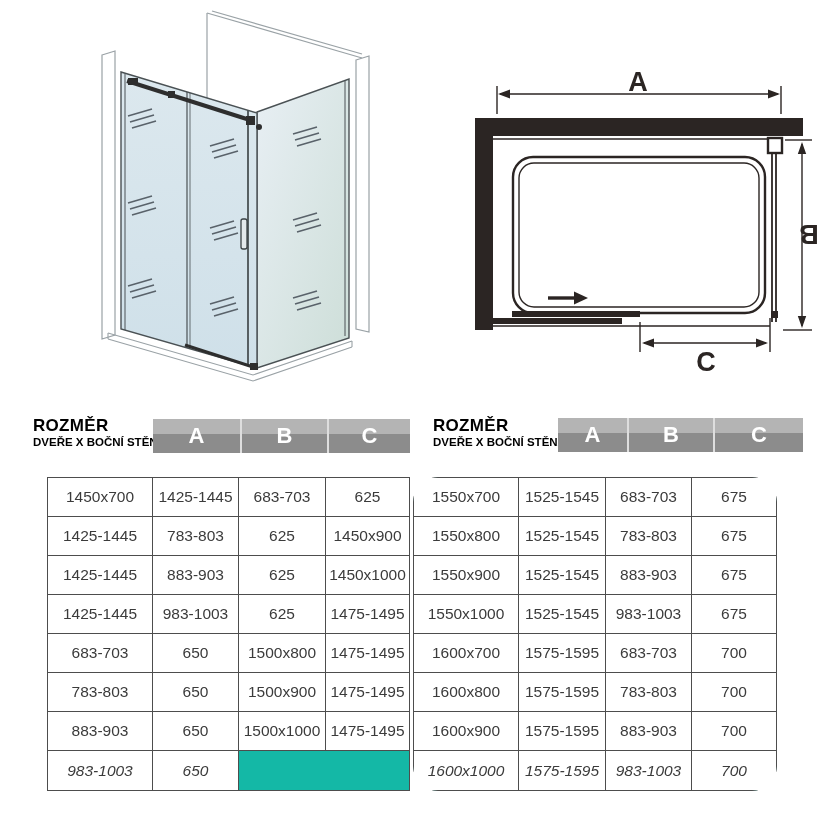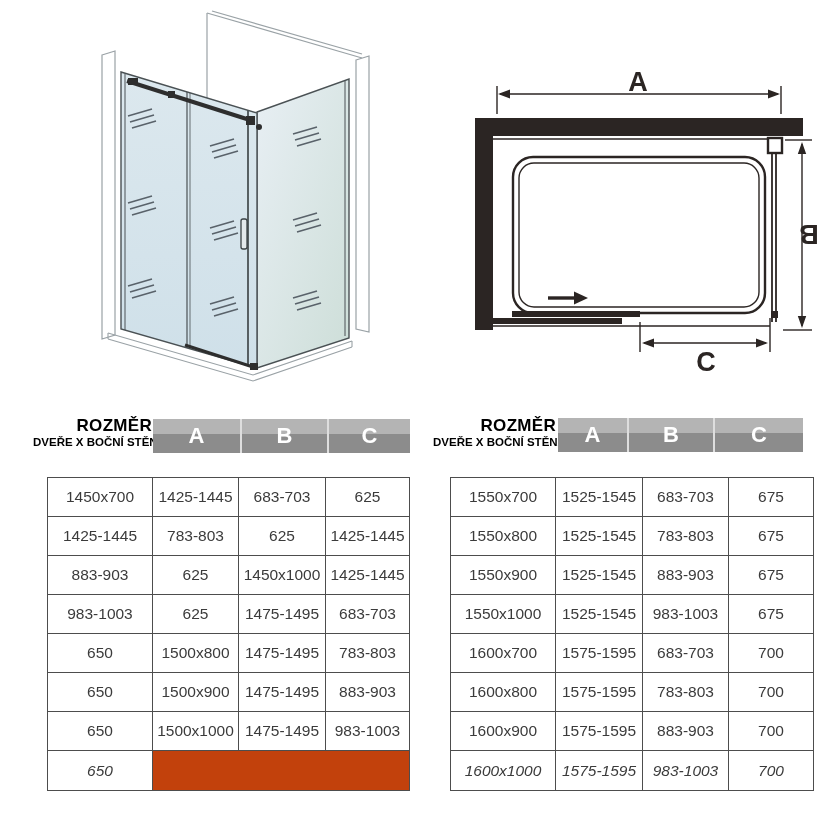--- a/index.html
+++ b/index.html
@@ -3,35 +3,35 @@
 <meta charset="utf-8">
 <style>
   * { margin:0; padding:0; box-sizing:border-box; }
   html,body { background:#ffffff; }
   body { font-family:"Liberation Sans", sans-serif; }
   #canvas { position:relative; width:831px; height:833px; background:#fff; overflow:hidden; }
 
   .abs { position:absolute; }
 
   
-  .tbl-title { text-align:right; color:#000; }
+  .tbl-title { text-align:left; color:#000; }
   .tbl-title .t1 { font-size:17px; font-weight:bold; letter-spacing:.3px; line-height:18px; }
   .tbl-title .t2 { font-size:11.5px; font-weight:bold; line-height:14px; white-space:nowrap; }
 
   
   .hdr { display:grid; height:34px; }
   .hdr .hcell {
     background:linear-gradient(#b4b4b4 0 45%, #8c8c8c 45% 100%);
     color:#fff; font-size:22px; font-weight:bold;
     display:flex; align-items:center; justify-content:center;
   }
   .hdr .hcell + .hcell { border-left:2px solid #dedede; }
 
   
-  .grid { display:grid; grid-auto-rows:39px; border:1px solid #4d4d4d; background:#c2410c; }
+  .grid { display:grid; grid-auto-rows:39px; border:1px solid #4d4d4d; background:#14b8a6; }
   .grid .cell {
     display:flex; align-items:center; justify-content:center;
     font-size:15.5px; color:#3b3b3b;
     border-right:1px solid #4d4d4d; border-bottom:1px solid #4d4d4d;
     background:#fff; white-space:nowrap;
   }
   .grid .cell:nth-child(4n) { border-right:none; }
   .grid .cell:nth-child(n+29) { border-bottom:none;font-style:italic; }
 
   svg text { font-family:"Liberation Sans", sans-serif; }
@@ -170,20 +170,21 @@
   </div>
 
   <div class="abs grid" style="left:47px; top:477px; grid-template-columns:105px 86px 87px 83px;">
       <div class="cell">1450x700</div>
       <div class="cell">1425-1445</div>
       <div class="cell">683-703</div>
       <div class="cell">625</div>
       <div class="cell">1425-1445</div>
       <div class="cell">783-803</div>
       <div class="cell">625</div>
+      <div class="cell">1450x900</div>
       <div class="cell">1425-1445</div>
       <div class="cell">883-903</div>
       <div class="cell">625</div>
       <div class="cell">1450x1000</div>
       <div class="cell">1425-1445</div>
       <div class="cell">983-1003</div>
       <div class="cell">625</div>
       <div class="cell">1475-1495</div>
       <div class="cell">683-703</div>
       <div class="cell">650</div>
@@ -205,21 +206,21 @@
     <div class="t1">ROZMĚR</div>
     <div class="t2">DVEŘE X BOČNÍ STĚNA</div>
   </div>
 
   <div class="abs hdr" style="left:558px; top:418px; width:245px; grid-template-columns:69px 86px 90px;">
     <div class="hcell">A</div>
     <div class="hcell">B</div>
     <div class="hcell">C</div>
   </div>
 
-  <div class="abs grid" style="left:450px; top:477px; grid-template-columns:105px 87px 86px 84px;">
+  <div class="abs grid" style="left:413px; top:477px; grid-template-columns:105px 87px 86px 84px;border-radius:25px;">
       <div class="cell">1550x700</div>
       <div class="cell">1525-1545</div>
       <div class="cell">683-703</div>
       <div class="cell">675</div>
       <div class="cell">1550x800</div>
       <div class="cell">1525-1545</div>
       <div class="cell">783-803</div>
       <div class="cell">675</div>
       <div class="cell">1550x900</div>
       <div class="cell">1525-1545</div>

